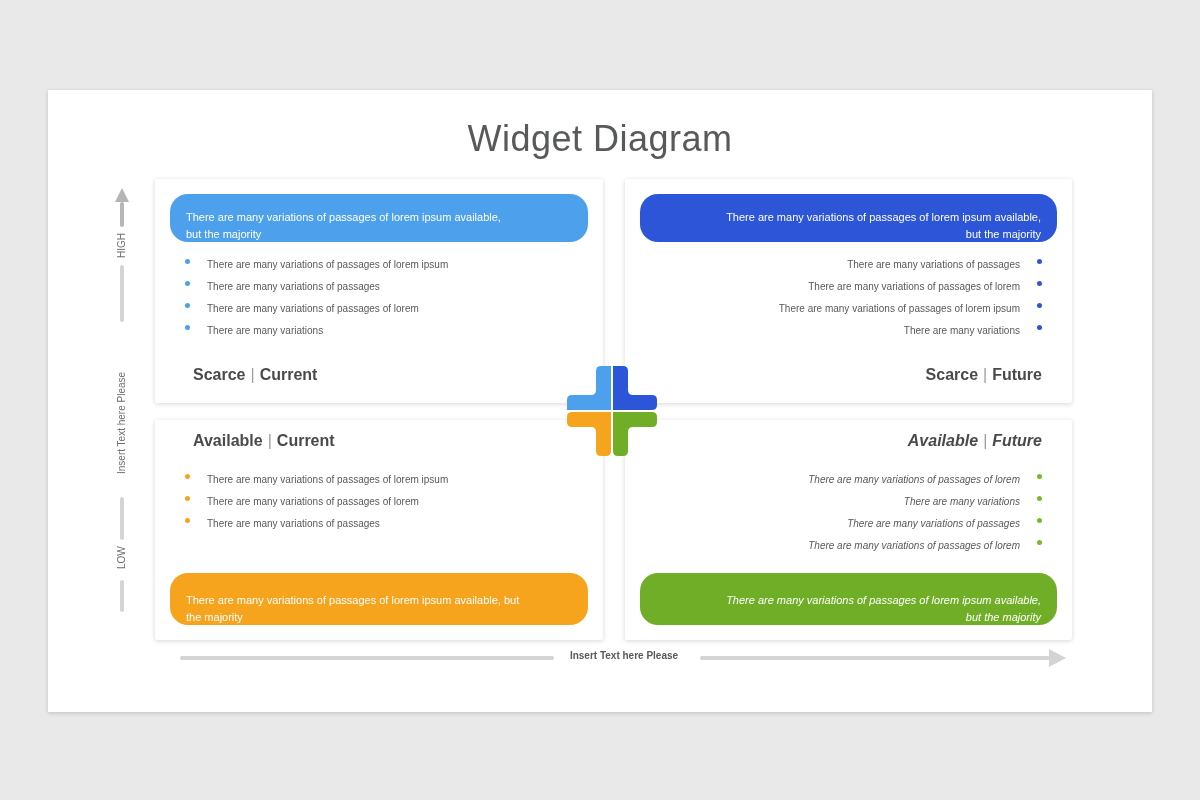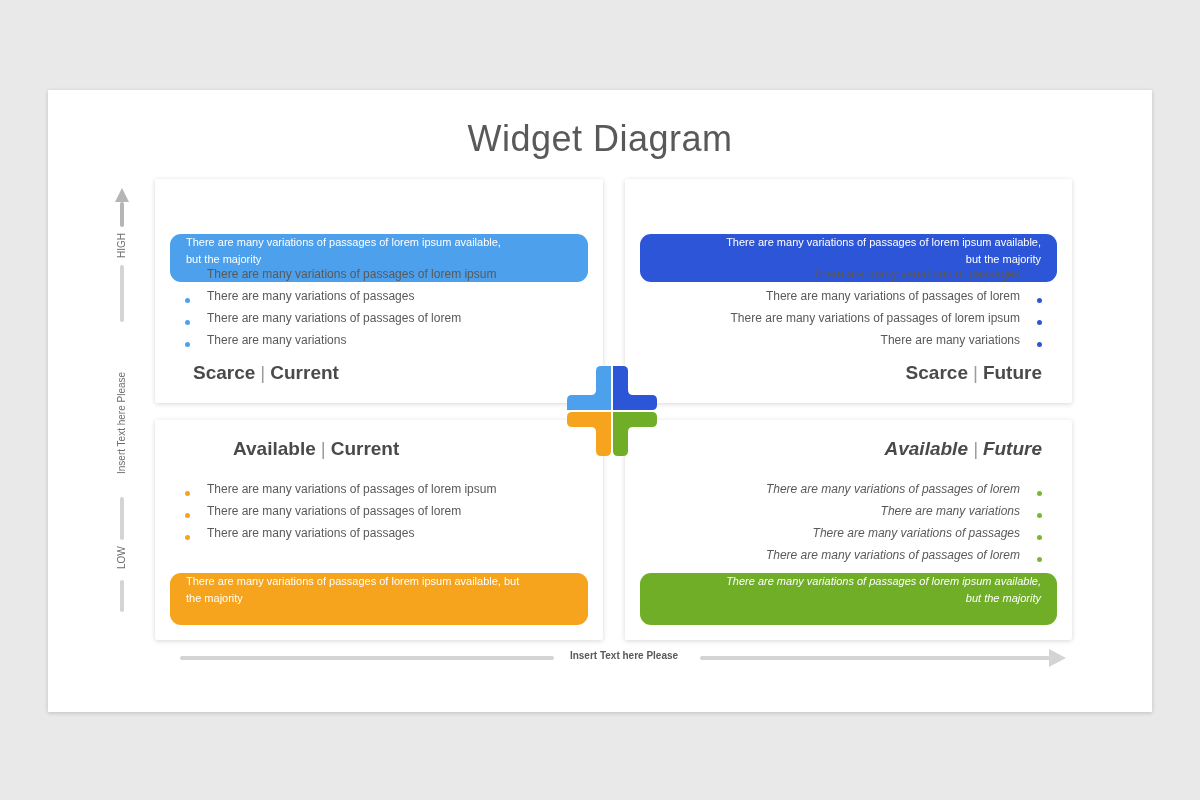--- a/index.html
+++ b/index.html
@@ -14,41 +14,41 @@
   .slide{position:absolute;left:48px;top:90px;width:1104px;height:622px;background:var(--card-bg);
          box-shadow:0 1px 4px rgba(0,0,0,.18);}
   .title{position:absolute;top:28px;left:0;width:100%;text-align:center;font-size:36px;
          color:var(--title-color);letter-spacing:.5px;}
   
   .card{position:absolute;background:var(--card-bg);box-shadow:0 1px 5px rgba(0,0,0,.16);border-radius:2px;}
   .card.tl{left:107px;top:89px;width:448px;height:224px;}
   .card.tr{left:577px;top:89px;width:447px;height:224px;}
   .card.bl{left:107px;top:330px;width:448px;height:220px;}
   .card.br{left:577px;top:330px;width:447px;height:220px;font-style:italic;}
-  .banner{position:absolute;left:15px;right:15px;border-radius:11px;color:#fff;font-size:11px;
-          line-height:1.5;display:flex;align-items:flex-start;margin-top:40px;}
+  .banner{position:absolute;left:15px;right:15px;border-radius:18px;color:#fff;font-size:11px;
+          line-height:1.5;display:flex;align-items:flex-end;}
   .banner.top{top:15px;height:48px;}
   .banner.bottom{bottom:15px;height:52px;}
   .banner .txt{padding:0 16px;max-width:368px;}
   .banner .txt.w335{max-width:352px;}
   .banner.rightal .txt{margin-left:auto;text-align:right;}
   .bg-lblue{background:var(--light-blue);} .bg-rblue{background:var(--royal-blue);}
   .bg-orange{background:var(--orange);} .bg-green{background:var(--green);}
   .bullets{position:absolute;left:0;right:0;}
   .bullets.pos-top{top:80px;} .bullets.pos-bl{top:54px;}
-  .b-row{display:flex;align-items:flex-end;height:22px;font-size:12px;color:var(--body-text);padding-left:30px;}
+  .b-row{display:flex;align-items:flex-start;height:22px;font-size:10px;color:var(--body-text);padding-left:30px;}
   .b-row .dot{width:5px;height:5px;border-radius:50%;flex:0 0 auto;margin-right:17px;}
   .bullets.rightal .b-row{flex-direction:row-reverse;padding-left:0;padding-right:30px;text-align:right;}
   .bullets.rightal .b-row .dot{margin-right:0;margin-left:17px;}
   .dot-lblue{background:var(--light-blue);} .dot-rblue{background:var(--royal-blue);}
   .dot-orange{background:var(--orange);} .dot-green{background:var(--green-dot);}
-  .q-label{position:absolute;font-size:19px;font-weight:bold;color:var(--label-text);white-space:nowrap;}
+  .q-label{position:absolute;font-size:16px;font-weight:bold;color:var(--label-text);white-space:nowrap;}
   .q-label .sep{color:#9d9d9d;font-weight:normal;padding:0 5px;}
   .q-label.lb{left:38px;} .q-label.rb{right:30px;}
-  .q-label.at-bottom{bottom:19px;} .q-label.at-top{top:18px;margin-left:40px;}
+  .q-label.at-bottom{bottom:19px;} .q-label.at-top{top:12px;}
   
   .v-rot{writing-mode:vertical-rl;transform:rotate(180deg);font-size:10px;color:var(--axis-text);}
   .arrow-up{position:absolute;left:67px;top:98px;width:0;height:0;border-left:7px solid transparent;
             border-right:7px solid transparent;border-bottom:14px solid var(--axis-arrow);}
   .v-stem{position:absolute;left:72px;top:112px;width:4px;height:25px;background:var(--axis-arrow);border-radius:2px;}
   .v-seg{position:absolute;left:72px;width:4px;background:var(--axis-line);border-radius:2px;}
   .seg1{top:175px;height:57px;} .seg2{top:407px;height:43px;} .seg3{top:490px;height:32px;}
   .lbl-high{position:absolute;left:68px;top:140px;height:32px;text-align:center;}
   .lbl-low{position:absolute;left:68px;top:452px;height:32px;text-align:center;}
   .y-title{position:absolute;left:68px;top:258px;height:126px;white-space:nowrap;}

